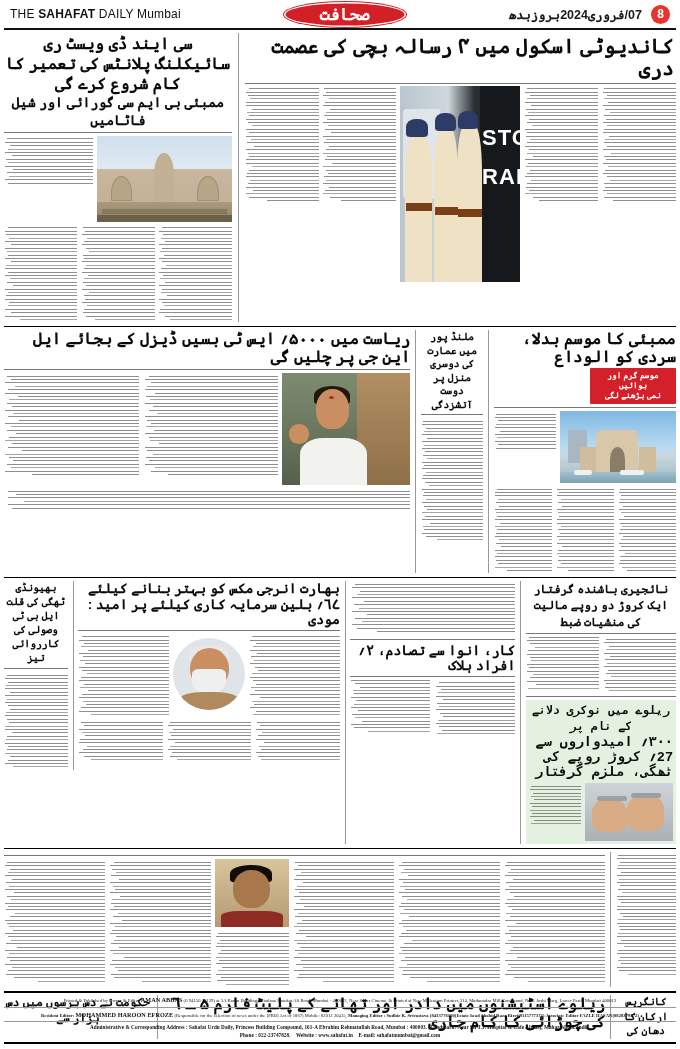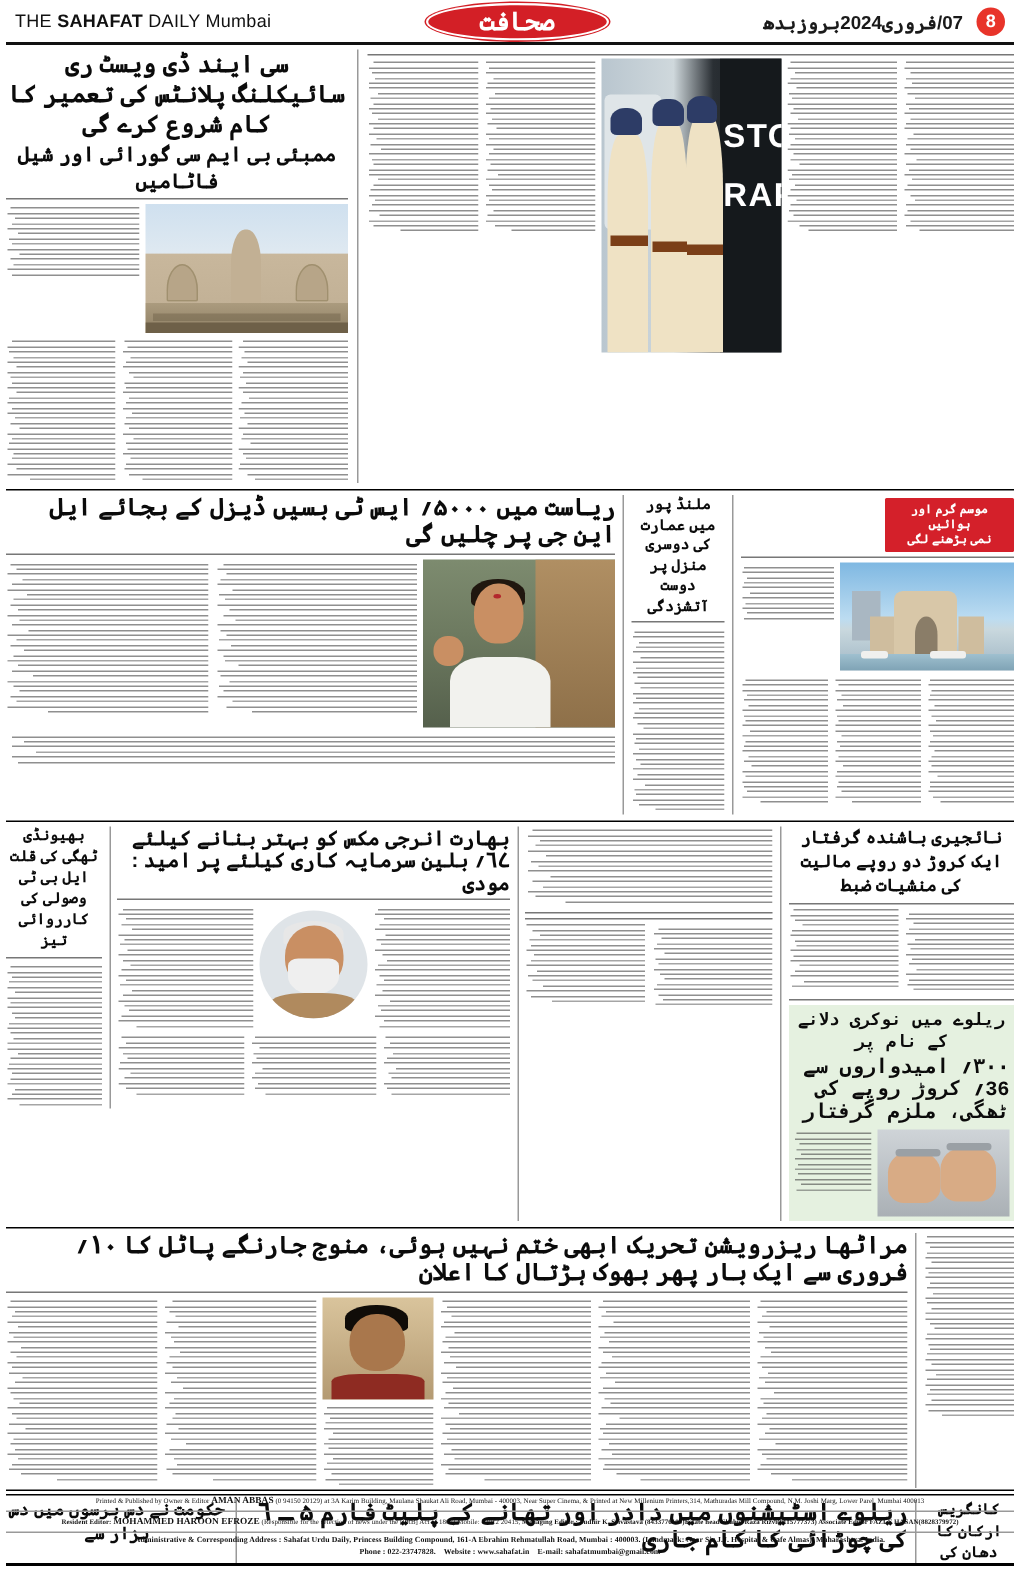--- a/index.html
+++ b/index.html
@@ -136,20 +136,21 @@
       <div class="pageno">8</div>
       <div class="mh-date">07/فروری2024بروزبدھ</div>
     </div>
     <div class="logo">صحافت</div>
     <div class="mh-en"><span>THE </span><b>SAHAFAT</b><span> DAILY Mumbai</span></div>
   </div>
 
   <div style="display:flex;gap:5px;margin-top:3px;">
 
     <div style="flex:1 1 auto;">
+      <div class="hl xl" style="margin:2px 2px 0 2px;">کاندیوٹی اسکول میں ۴ رسالہ بچی کی عصمت دری</div>
       <div class="hr thin" style="margin:3px 0 2px;"></div>
 
       <div style="display:flex;gap:4px;">
 
         <div class="col-txt txt" style="flex:1;">
           <i style="width:97%"></i>
             <i style="width:99%"></i>
             <i style="width:94%"></i>
             <i style="width:98%"></i>
             <i style="width:92%"></i>
@@ -436,20 +437,21 @@
         </div>
       </div>
     </div>
   </div>
 
   <div class="hr" style="margin:4px 0 3px;"></div>
 
   <div style="display:flex;gap:5px;">
 
     <div style="flex:0 0 182px;">
+      <div class="hl lg" style="text-align:right;">ممبئی کا موسم بدلا، سردی کو الوداع</div>
       <div class="sub-red v2" style="font-size:8px;margin-top:2px;width:76px;">
         <div>موسم گرم اور ہوائیں</div>
         <div>نمی بڑھنے لگی</div>
       </div>
       <div class="hr thin" style="margin:3px 0;"></div>
       <div style="display:flex;gap:4px;align-items:flex-start;">
         <div class="photo ph-gate" style="flex:0 0 116px;height:72px;">
           <div class="bldg"></div>
           <div class="sideL"></div>
             <div class="sideR"></div>
@@ -739,21 +741,21 @@
           <i style="width:94%"></i>
           <i style="width:99%"></i>
           <i style="width:86%"></i>
           <i style="width:97%"></i>
       </div>
       <div class="hr thin" style="margin:4px 0 3px;"></div>
 
       <div class="green-box">
         <div class="hl sm" style="text-align:center;line-height:1.35;font-family:Liberation Mono, monospace;">
           <div>ریلوے میں نوکری دلانے کے نام پر</div>
-          <div class="hl md" style="margin-top:1px;">۳۰۰؍ امیدواروں سے 36؍ کروڑ روپے کی ٹھگی، ملزم گرفتار</div>
+          <div class="hl md" style="margin-top:1px;">۳۰۰؍ امیدواروں سے 27؍ کروڑ روپے کی ٹھگی، ملزم گرفتار</div>
         </div>
         <div style="display:flex;gap:4px;margin-top:3px;">
           <div class="photo ph-cuff" style="flex:0 0 88px;height:58px;">
             <div class="hand1" style="left:8%;top:26%;width:40%;height:58%;"></div>
             <div class="hand2" style="left:48%;top:20%;width:42%;height:62%;"></div>
             <div class="ring" style="left:14%;top:22%;width:34%;"></div>
             <div class="ring" style="left:52%;top:16%;width:34%;"></div>
           </div>
           <div class="col-txt txt" style="flex:1;">
             <i style="width:96%"></i>
@@ -787,20 +789,21 @@
           <i style="width:95%"></i>
           <i style="width:99%"></i>
           <i style="width:90%"></i>
           <i style="width:97%"></i>
           <i style="width:93%"></i>
           <i style="width:99%"></i>
           <i style="width:96%"></i>
           <i style="width:84%"></i>
       </div>
       <div class="hr thin" style="margin:4px 0 3px;"></div>
+      <div class="hl md" style="text-align:right;">کار، انوا سے تصادم، ۲؍ افراد ہلاک</div>
       <div class="hr thin" style="margin:3px 0;"></div>
       <div class="col-txt txt" style="column-count:2;column-gap:5px;">
         <i style="width:96%"></i>
           <i style="width:99%"></i>
           <i style="width:93%"></i>
           <i style="width:97%"></i>
           <i style="width:99%"></i>
           <i style="width:91%"></i>
           <i style="width:98%"></i>
           <i style="width:95%"></i>
@@ -1029,21 +1032,20 @@
           <i style="width:92%"></i>
           <i style="width:99%"></i>
           <i style="width:95%"></i>
           <i style="width:80%"></i>
       </div>
     </div>
 
     <div class="vr"></div>
 
     <div style="flex:1 1 auto;">
-      <div class="hl lg" style="text-align:right;">مراٹھا ریزرویشن تحریک ابھی ختم نہیں ہوئی، منوج جارنگے پاٹل کا ۱۰؍ فروری سے ایک بار پھر بھوک ہڑتال کا اعلان</div>
       <div class="hr thin" style="margin:3px 0;"></div>
       <div style="display:flex;gap:4px;">
         <div class="col-txt txt" style="flex:1;">
           <i style="width:97%"></i>
             <i style="width:99%"></i>
             <i style="width:93%"></i>
             <i style="width:96%"></i>
             <i style="width:99%"></i>
             <i style="width:91%"></i>
             <i style="width:98%"></i>

